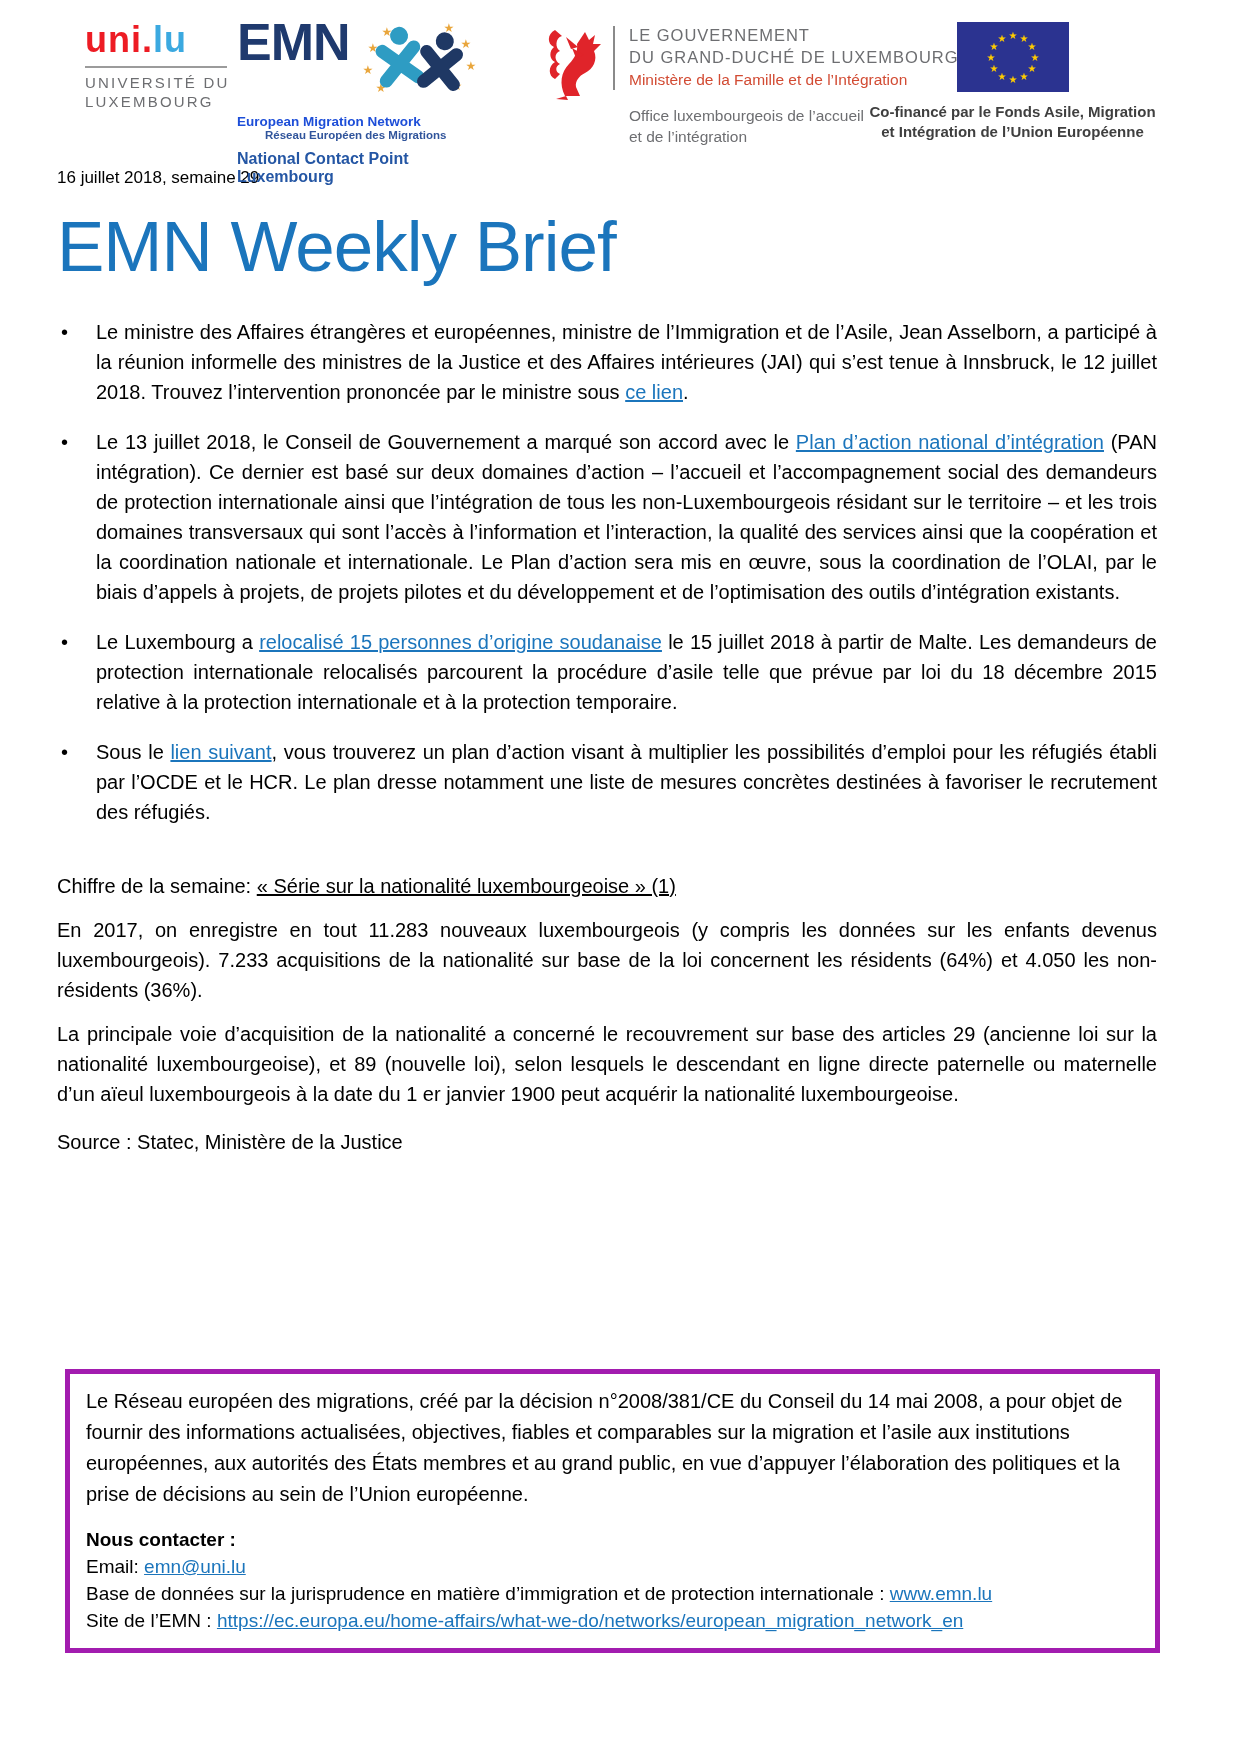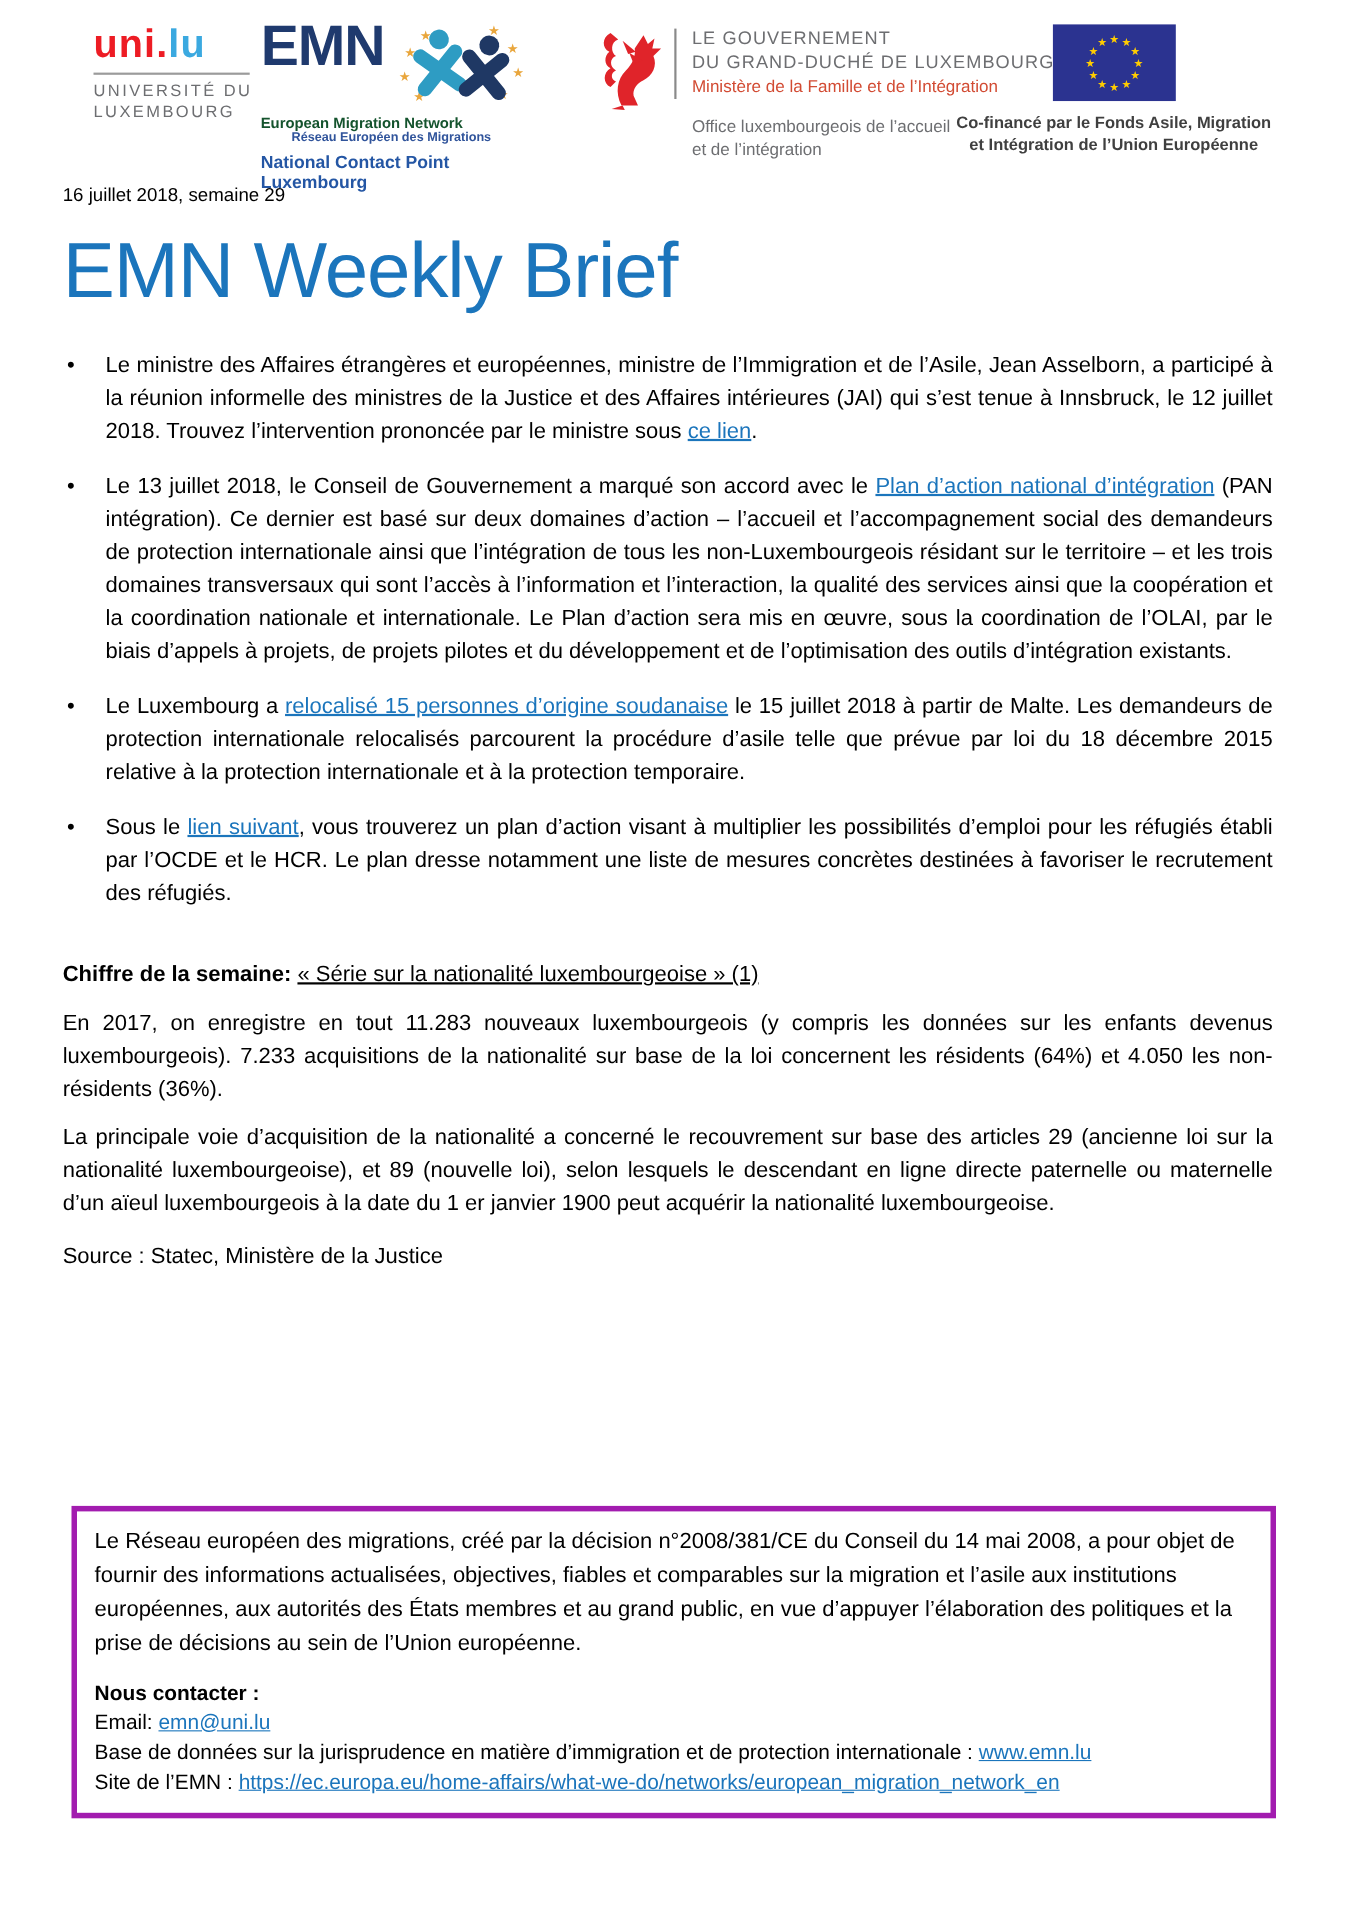--- a/index.html
+++ b/index.html
@@ -15,21 +15,21 @@
   .logo-band{position:relative;height:152px;}
   .unilu{position:absolute;left:85px;top:22px;width:150px;}
   .unilu .wordmark{font-size:36px;font-weight:800;letter-spacing:1px;line-height:1;}
   .unilu .wm-red{color:#ED1C24;}
   .unilu .wm-blue{color:#3BA9E0;}
   .unilu .rule{height:2px;background:#9b9b9b;margin:8px 0 6px 0;width:142px;}
   .unilu .cap{font-size:15px;color:#6d6e71;letter-spacing:2.2px;line-height:1.25;}
   .emn-block{position:absolute;left:237px;top:18px;width:250px;}
   .emn-row{display:flex;align-items:flex-start;}
   .emn-acro{font-size:52px;font-weight:800;color:#1F3A6E;line-height:.95;letter-spacing:-1px;}
-  .emn-sub1{font-size:13.5px;font-weight:700;color:#14532d;margin-top:2px;}
+  .emn-sub1{font-size:13.5px;font-weight:700;color:#1d4ed8;margin-top:12px;}
   .emn-sub2{font-size:11.5px;font-weight:600;color:#30549B;padding-left:28px;}
   .emn-ncp{font-size:16px;font-weight:700;color:#2456A4;margin-top:9px;}
   .gov-block{position:absolute;left:545px;top:24px;}
   .gov-flex{display:flex;align-items:flex-start;}
   .gov-divider{width:2px;height:64px;background:#8a8a8a;margin:2px 14px 0 10px;}
   .gov-l1,.gov-l2{font-size:16.5px;color:#6d6e71;letter-spacing:1px;line-height:1.35;}
   .gov-min{font-size:15.5px;color:#D24B33;margin-top:2px;}
   .gov-office{font-size:15.5px;color:#6d6e71;line-height:1.4;margin-top:16px;}
   .eu-block{position:absolute;left:845px;top:22px;width:335px;text-align:center;}
   .eu-flag{display:block;margin:0 auto;}
@@ -37,21 +37,21 @@
   
   .content{padding:0 84px 0 57px;}
   .dateline{font-size:17px;margin-top:16px;}
   .doc-title{font-size:71px;font-weight:400;color:#1B75BC;letter-spacing:-1px;margin:18px 0 0 0;}
   ul.bullets{list-style:none;margin:30px 0 0 0;padding:0;}
   ul.bullets li{display:flex;margin-bottom:20px;}
   .marker{width:35px;flex:0 0 35px;padding-left:4px;font-size:20px;line-height:30px;}
   .bullet-body{flex:1;font-size:20px;line-height:30px;text-align:justify;}
   a.doc-link{color:#1B75BC;text-decoration:underline;cursor:pointer;}
   .chiffre-h{font-size:20px;margin-top:44px;line-height:30px;}
-  .chiffre-h .lbl{font-weight:700;}
+  .chiffre-h .lbl{font-weight:400;}
   .chiffre-h .u-black{text-decoration:underline;}
   .para{font-size:20px;line-height:30px;text-align:justify;margin:14px 0 0 0;}
   .source{font-size:20px;line-height:30px;margin:18px 0 0 0;}
   
   .footer-box{
     margin:212px 81px 0 65px;
     border:5px solid #a21caf;
     padding:12px 16px 14px 16px;
     box-sizing:border-box;
   }

